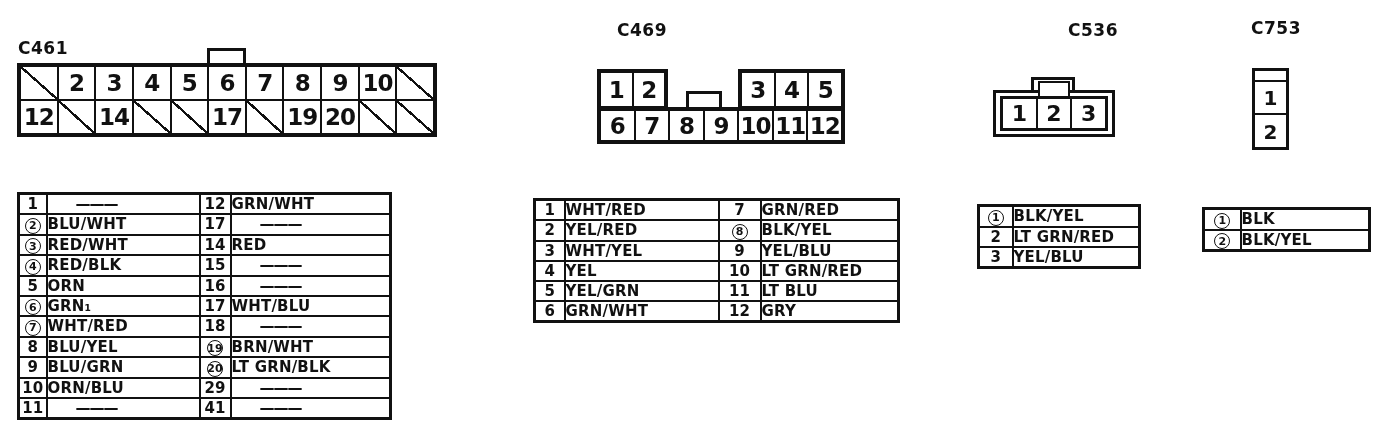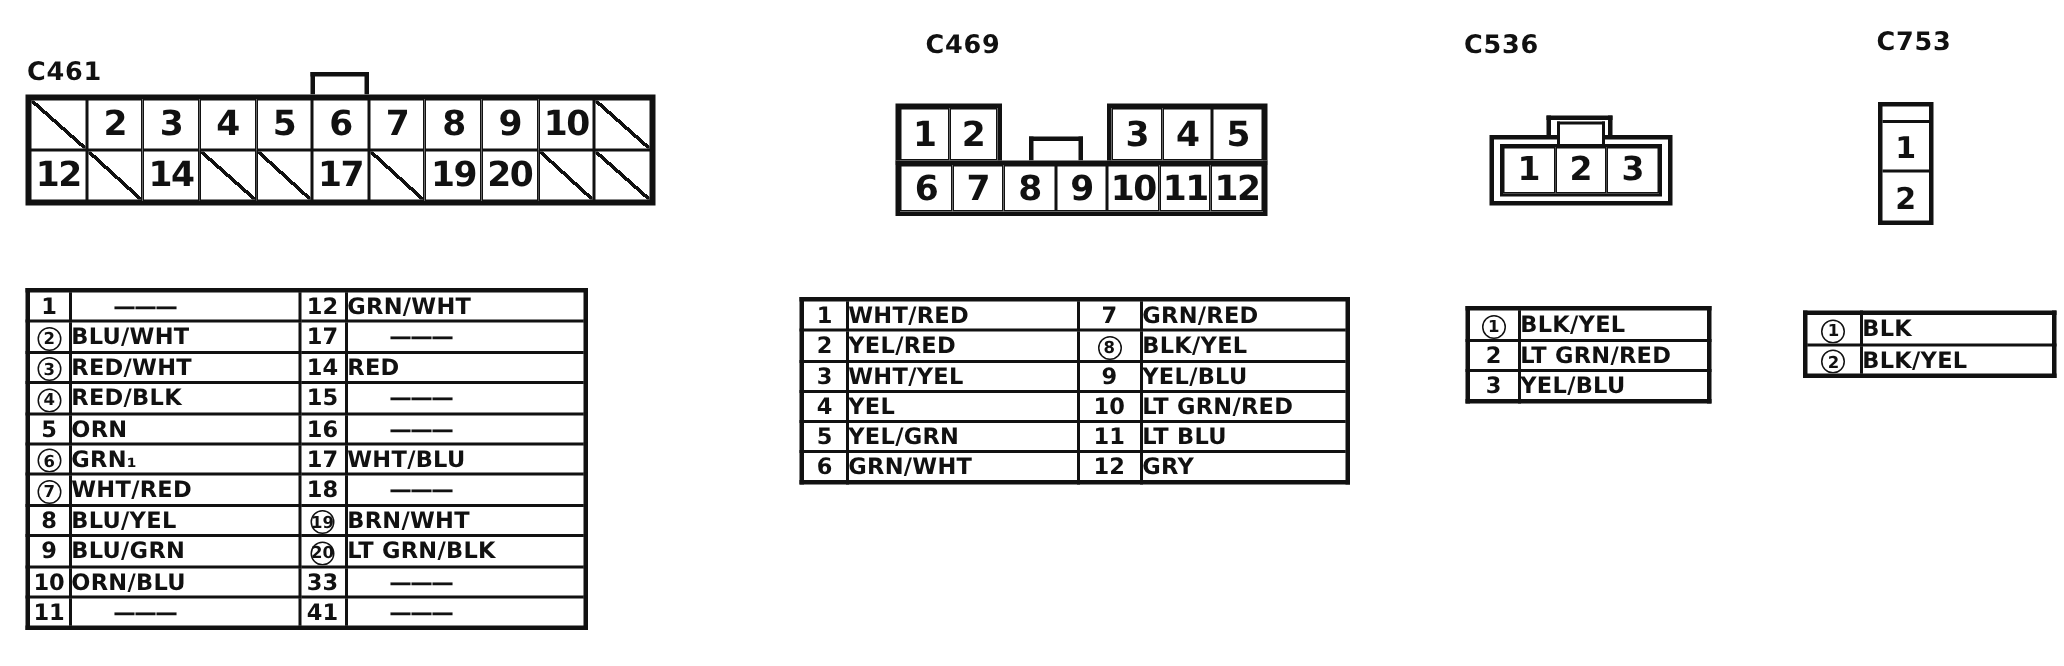--- a/index.html
+++ b/index.html
@@ -132,21 +132,21 @@
   </tr>
   <tr>
     <td class="pin"><span class="pnum">9</span></td>
     <td class="wire">BLU/GRN</td>
     <td class="pin"><span class="circ">20</span></td>
     <td class="wire">LT GRN/BLK</td>
   </tr>
   <tr>
     <td class="pin"><span class="pnum">10</span></td>
     <td class="wire">ORN/BLU</td>
-    <td class="pin"><span class="pnum">33</span></td>
+    <td class="pin"><span class="pnum">29</span></td>
     <td class="wire dash">———</td>
   </tr>
   <tr>
     <td class="pin"><span class="pnum">11</span></td>
     <td class="wire dash">———</td>
     <td class="pin"><span class="pnum">41</span></td>
     <td class="wire dash">———</td>
   </tr>
 </tbody>
   </table>
@@ -213,21 +213,21 @@
   </tr>
   <tr>
     <td class="pin"><span class="pnum">6</span></td>
     <td class="wire">GRN/WHT</td>
     <td class="pin"><span class="pnum">12</span></td>
     <td class="wire">GRY</td>
   </tr>
 </tbody>
   </table>
 
-<div class="abs clabel" style="left:976px;top:20px;">C536</div>
+<div class="abs clabel" style="left:1068px;top:20px;">C536</div>
 
 <div class="abs tab" style="left:1031px;top:77px;width:44px;height:13px;"></div>
 <div class="abs" style="left:993px;top:90px;width:122px;height:47px;border:3px solid #111;background:#fff;"></div>
 <div class="abs tab2" style="left:1038px;top:81px;width:32px;height:15px;"></div>
 <div class="abs innerbody" style="left:1000px;top:96px;width:108px;height:35px;">
   <div class="icell">1</div>
   <div class="icell">2</div>
   <div class="icell">3</div>
 </div>
 

